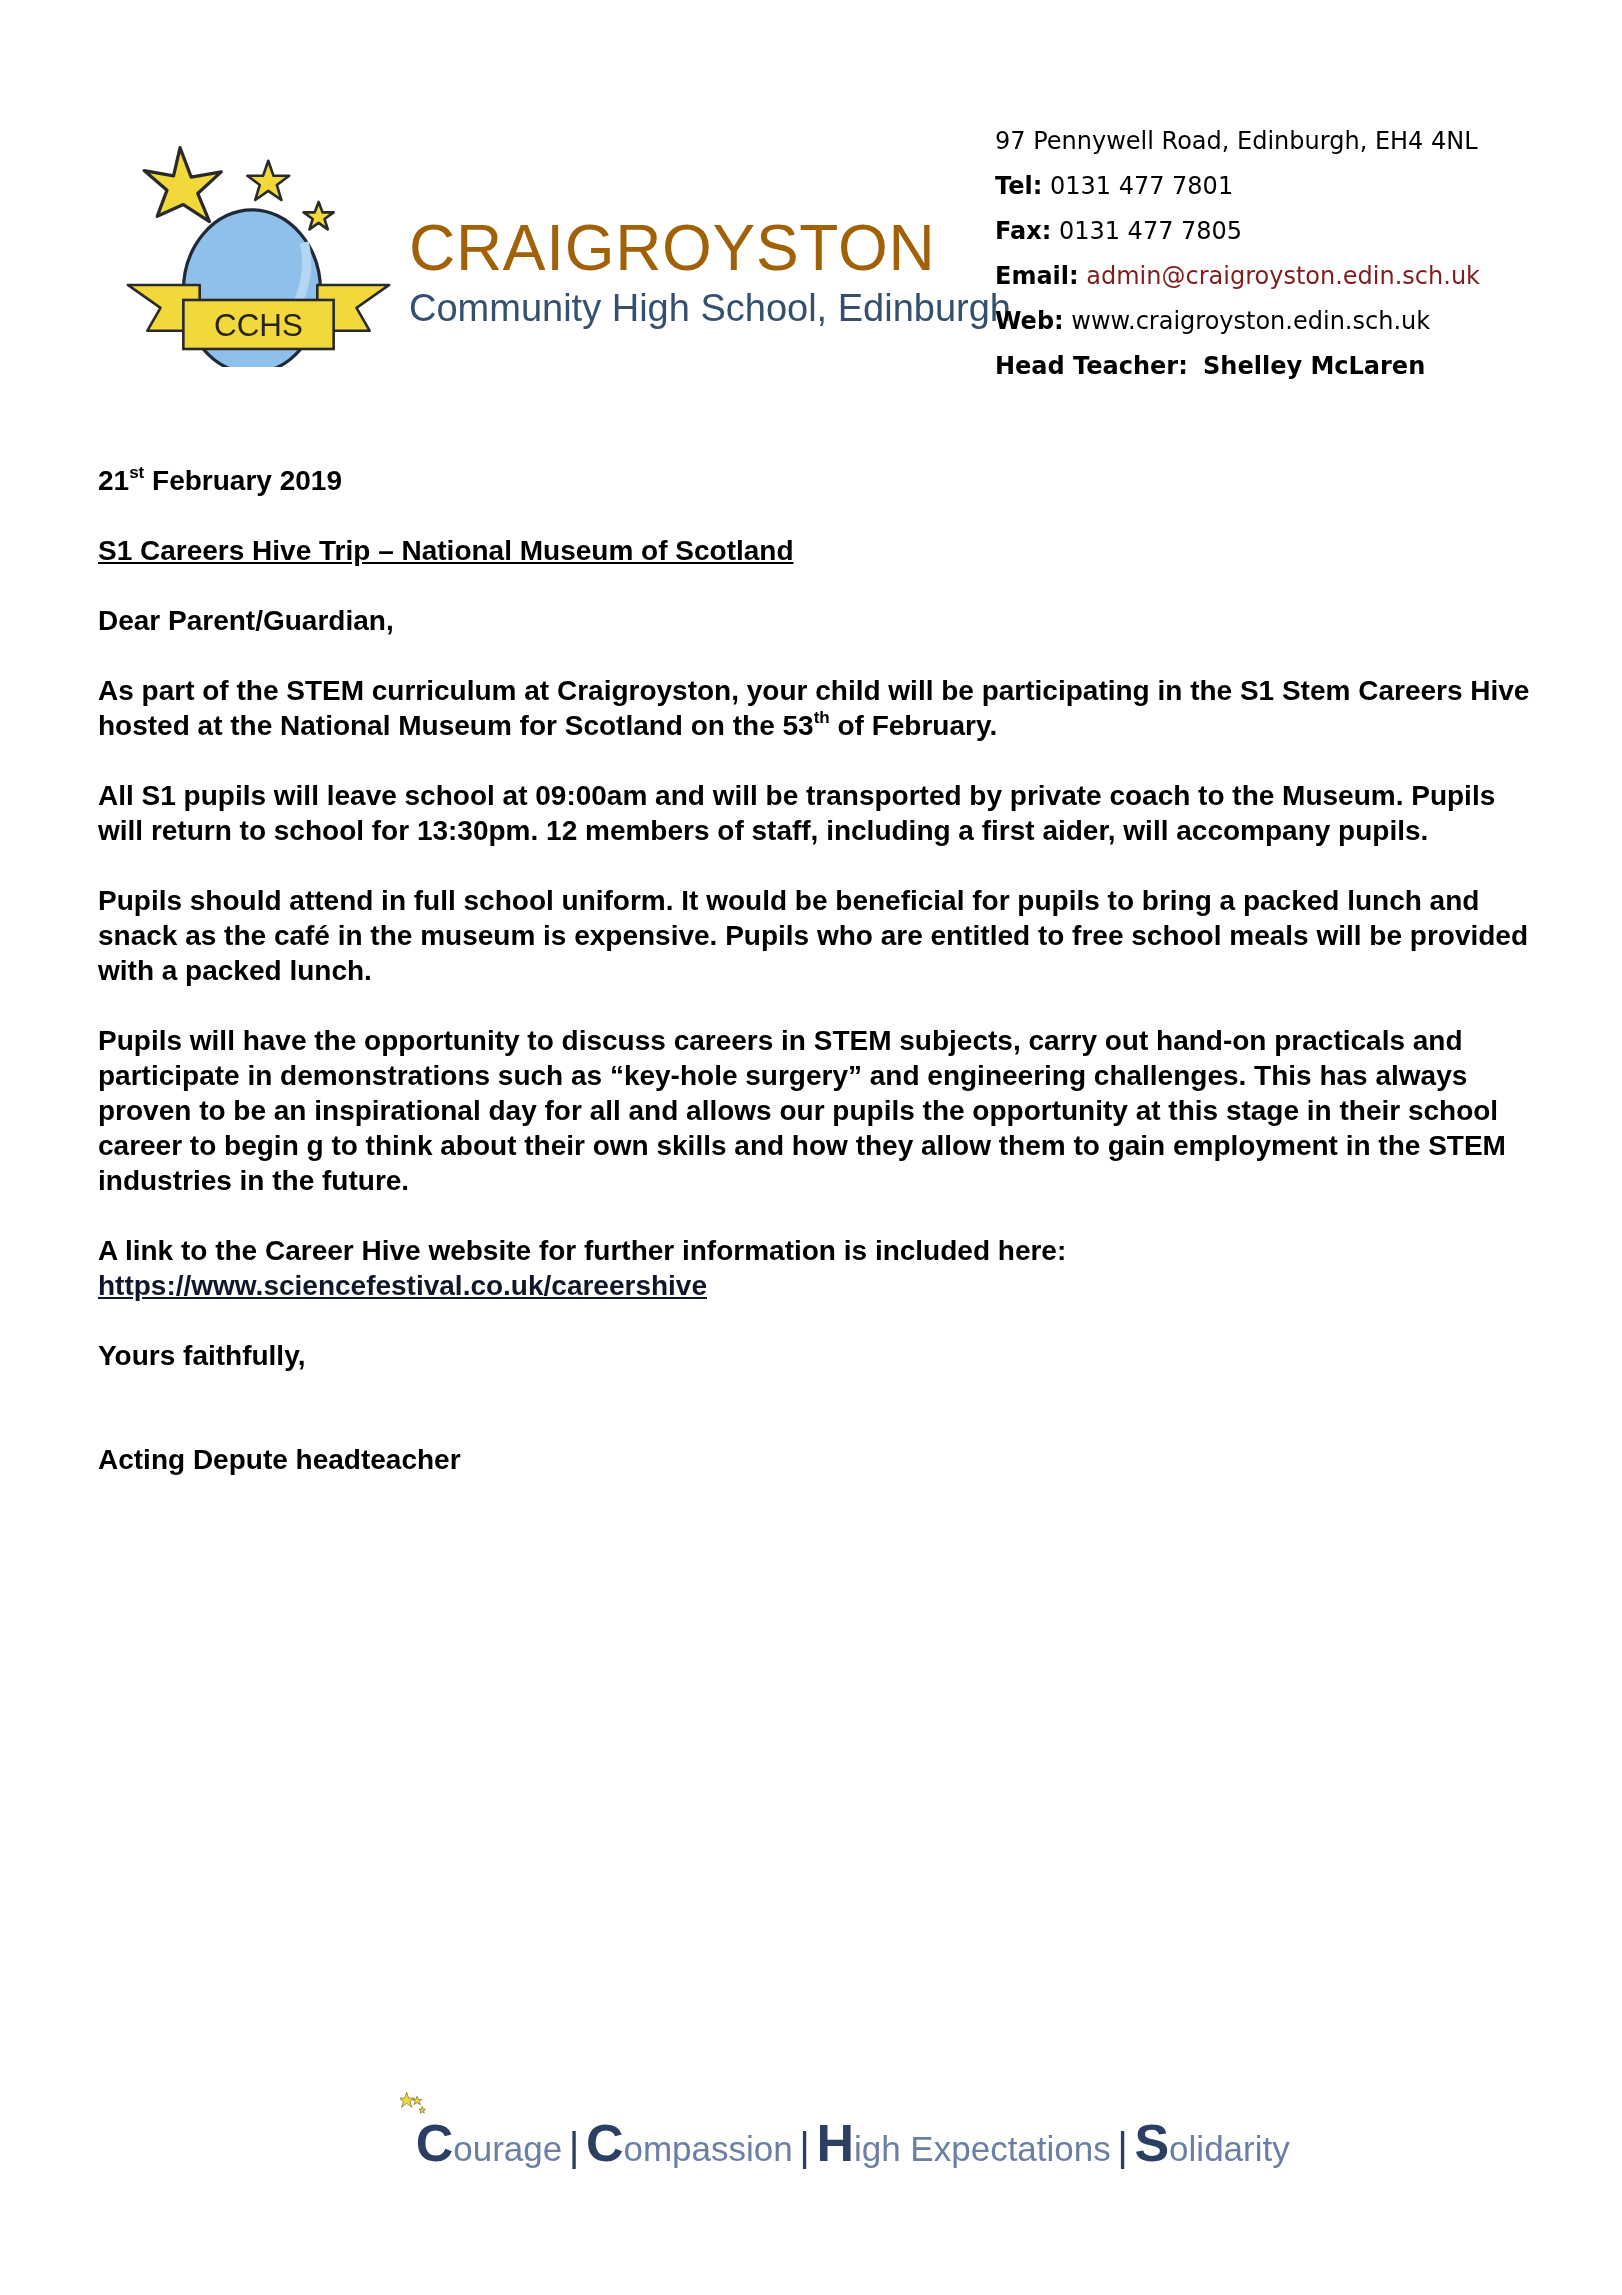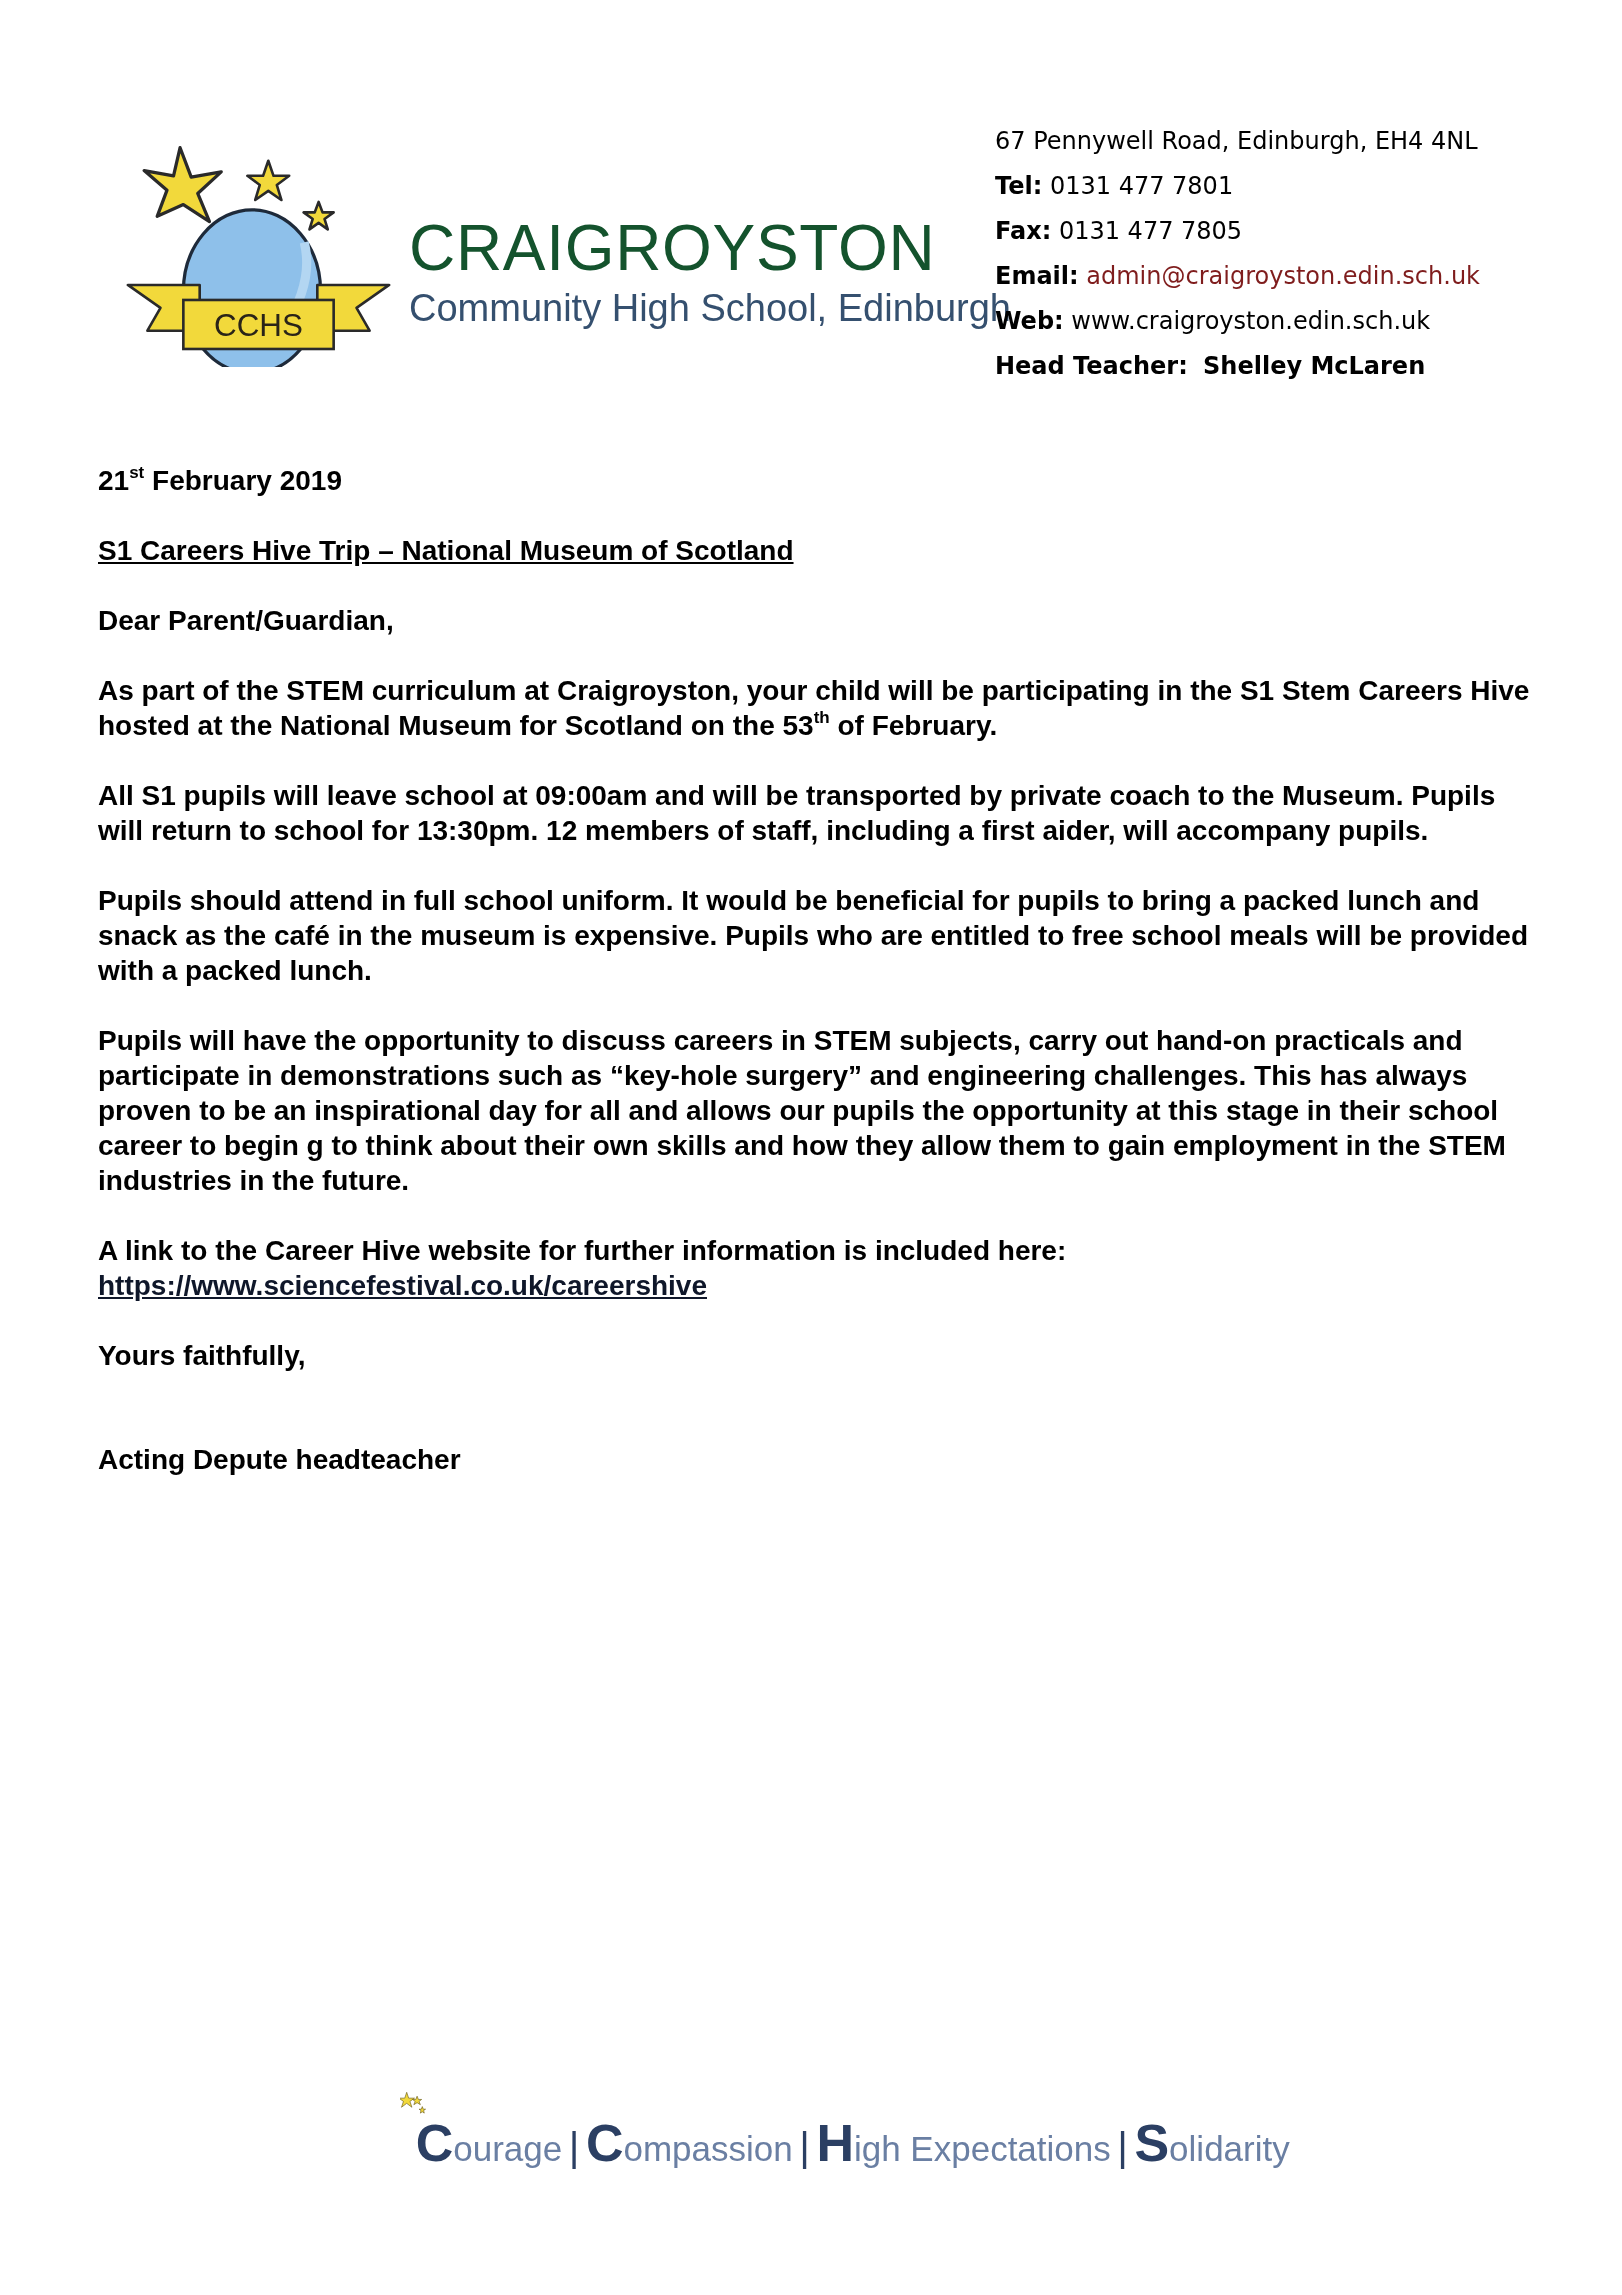--- a/index.html
+++ b/index.html
@@ -2,21 +2,21 @@
 <html style="font-size:10.5px"><head>
 <meta charset="utf-8">
 <style>
   html, body { margin: 0; padding: 0; background: #ffffff; }
   body { width: 1623px; height: 2295px; position: relative; overflow: hidden;
          font-family: "Liberation Sans", sans-serif; color: #000; }
 
   
   .logo { position: absolute; left: 118px; top: 131px; width: 281px; height: 236px; }
   .brand { position: absolute; left: 409px; top: 216px; }
-  .brand-name { font-size: 64px; color: #14532d; letter-spacing: 0.7px; line-height: 1; margin: 0; font-family: "Liberation Sans", sans-serif; }
+  .brand-name { font-size: 64px; color: #a16207; letter-spacing: 0.7px; line-height: 1; margin: 0; font-family: "Liberation Sans", sans-serif; }
   .brand-sub { font-size: 38px; color: #35506f; margin-top: 9.2px; line-height: 1; font-family: "Liberation Sans", sans-serif; }
 
   .contact { position: absolute; left: 995px; top: 119px; font-family: "DejaVu Sans", sans-serif;
              font-size: 24px; line-height: 45px; color: #000; }
   .contact .row { white-space: nowrap; }
   .contact b { font-weight: bold; }
   .contact a { color: #7f1d1d; }
 
   
   .letter { position: absolute; left: 98px; top: 463px; width: 1446px;
@@ -61,21 +61,21 @@
     <text x="215" y="313" text-anchor="middle" font-family="Liberation Sans, sans-serif" font-size="48" fill="#2a2418">CCHS</text>
   </g>
 </svg>
 
 <div class="brand">
   <div class="brand-name">CRAIGROYSTON</div>
   <div class="brand-sub">Community High School, Edinburgh</div>
 </div>
 
 <div class="contact">
-  <div class="row">67 Pennywell Road, Edinburgh, EH4 4NL</div>
+  <div class="row">97 Pennywell Road, Edinburgh, EH4 4NL</div>
   <div class="row">
     <b>Tel:</b>
     <span>0131 477 7801</span>
   </div>
   <div class="row">
     <b>Fax:</b>
     <span>0131 477 7805</span>
   </div>
   <div class="row">
     <b>Email:</b>

